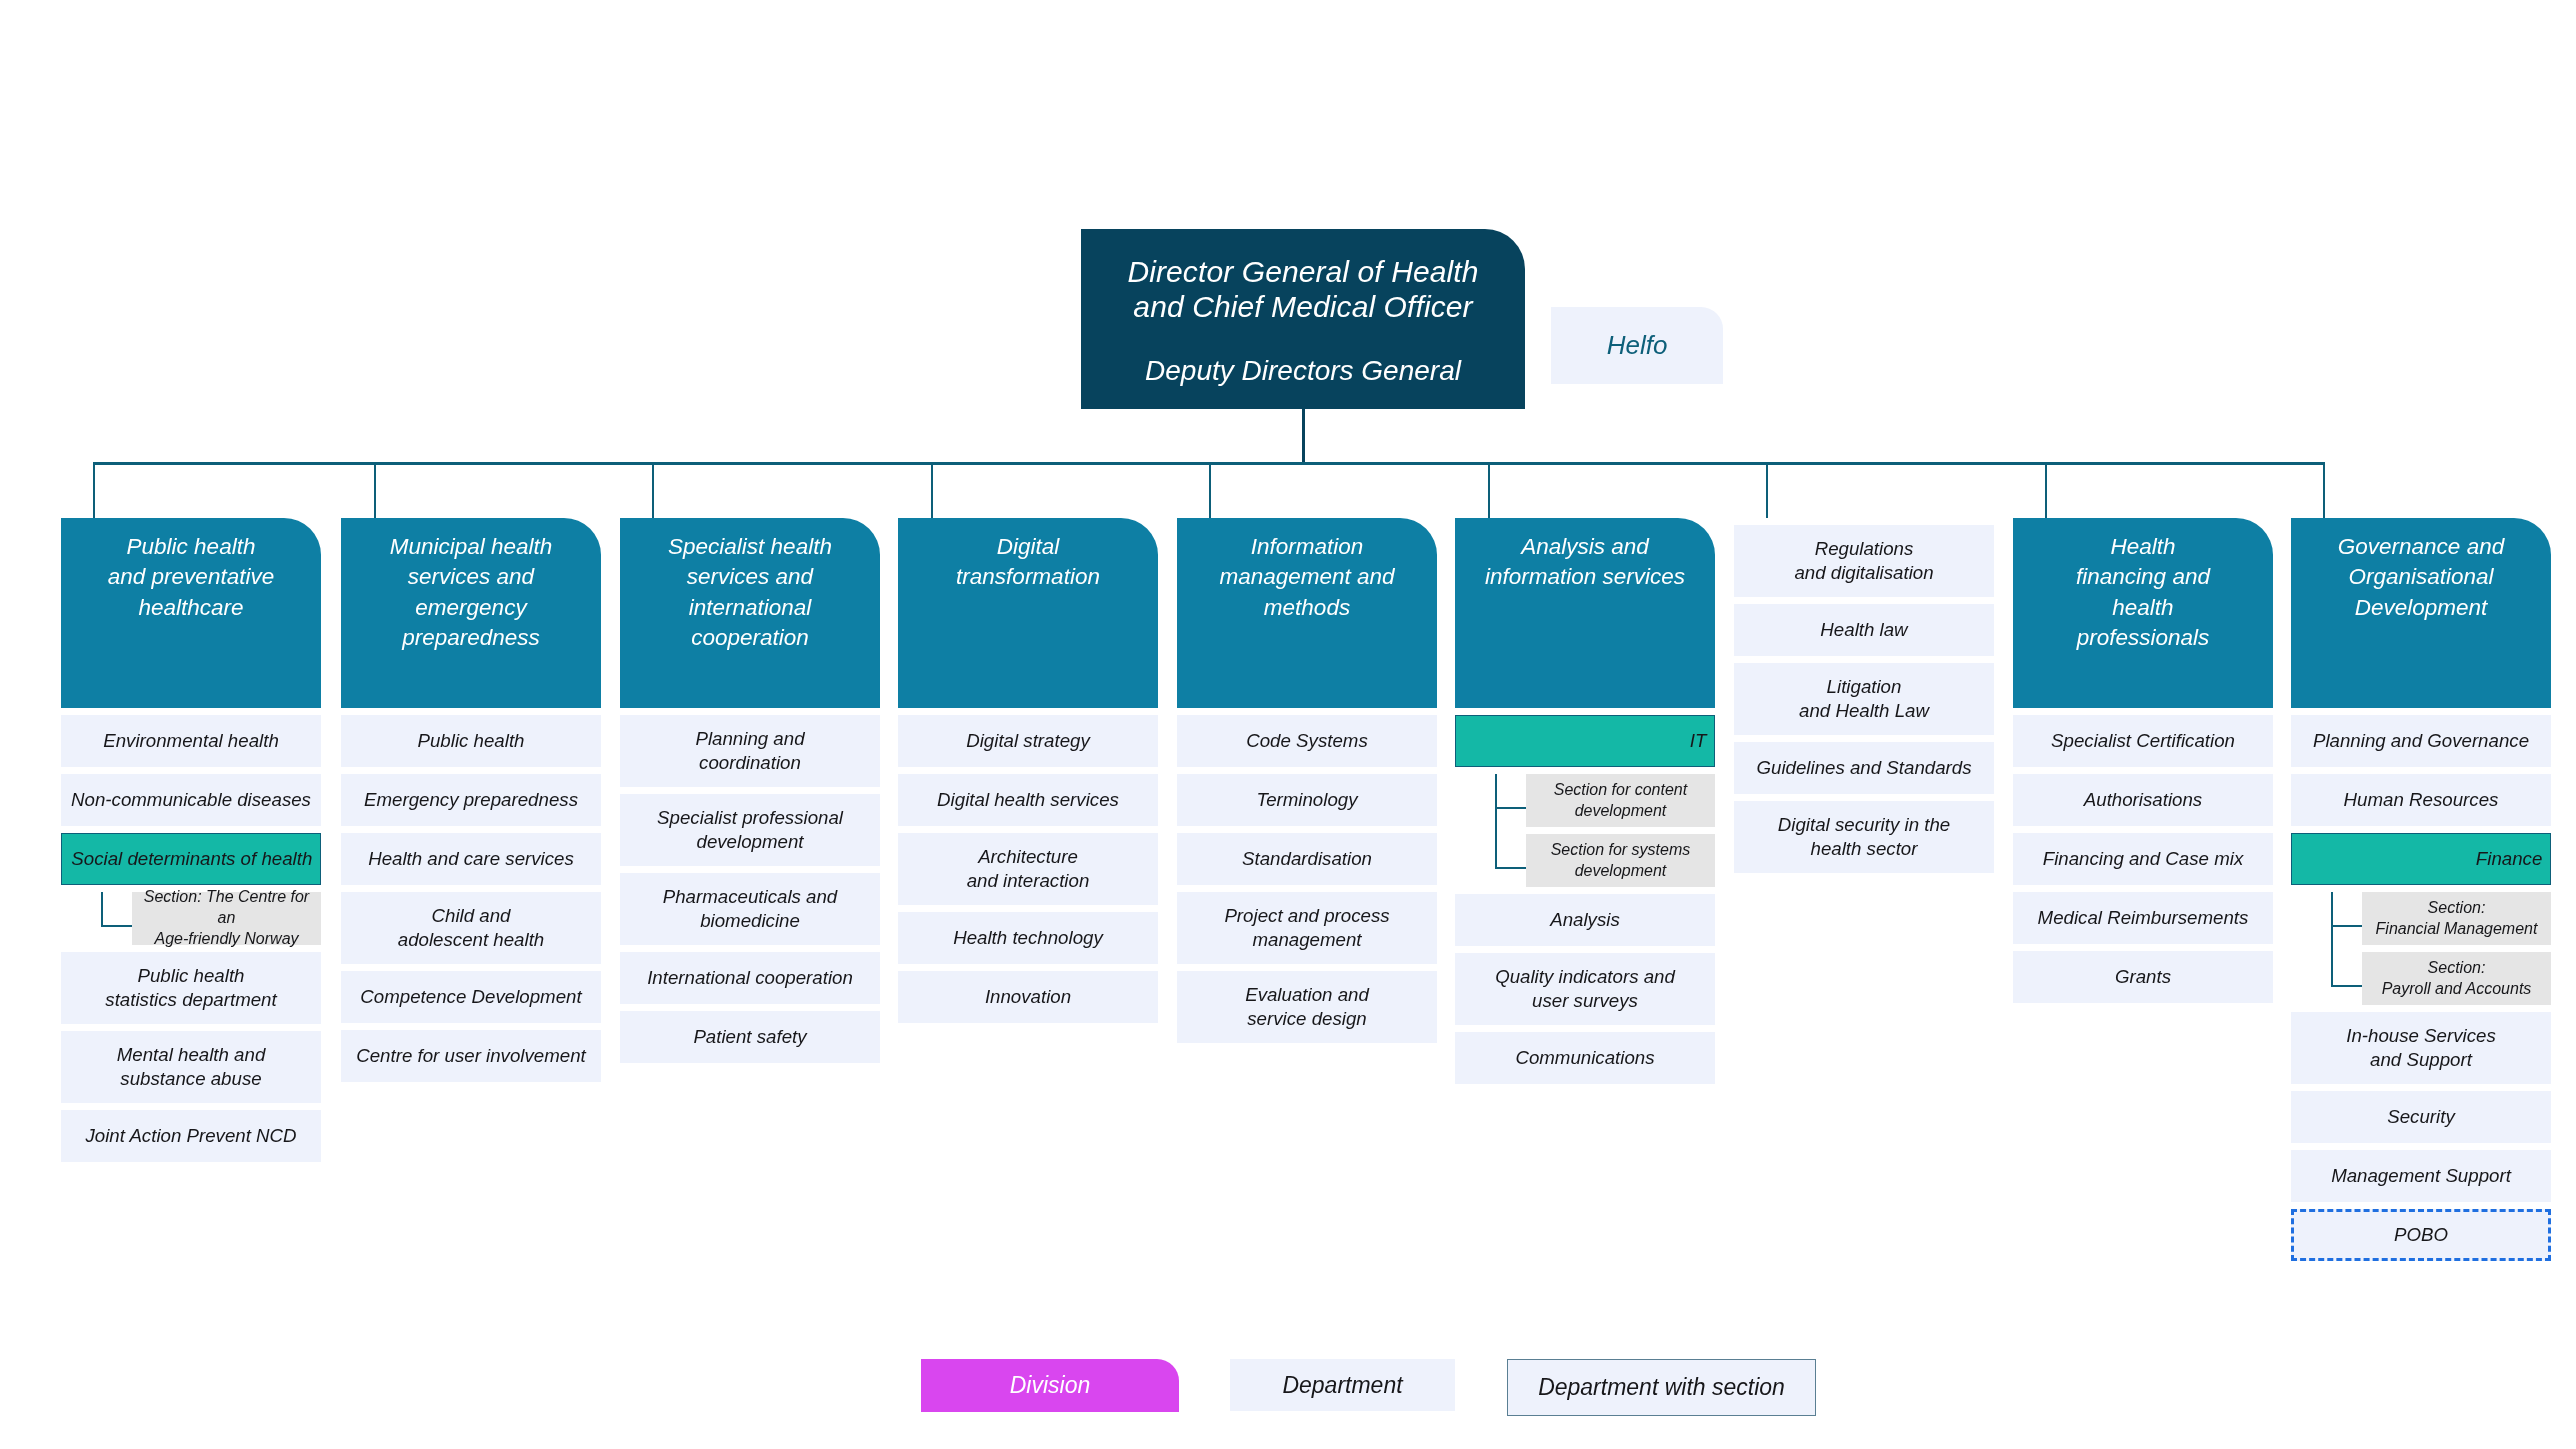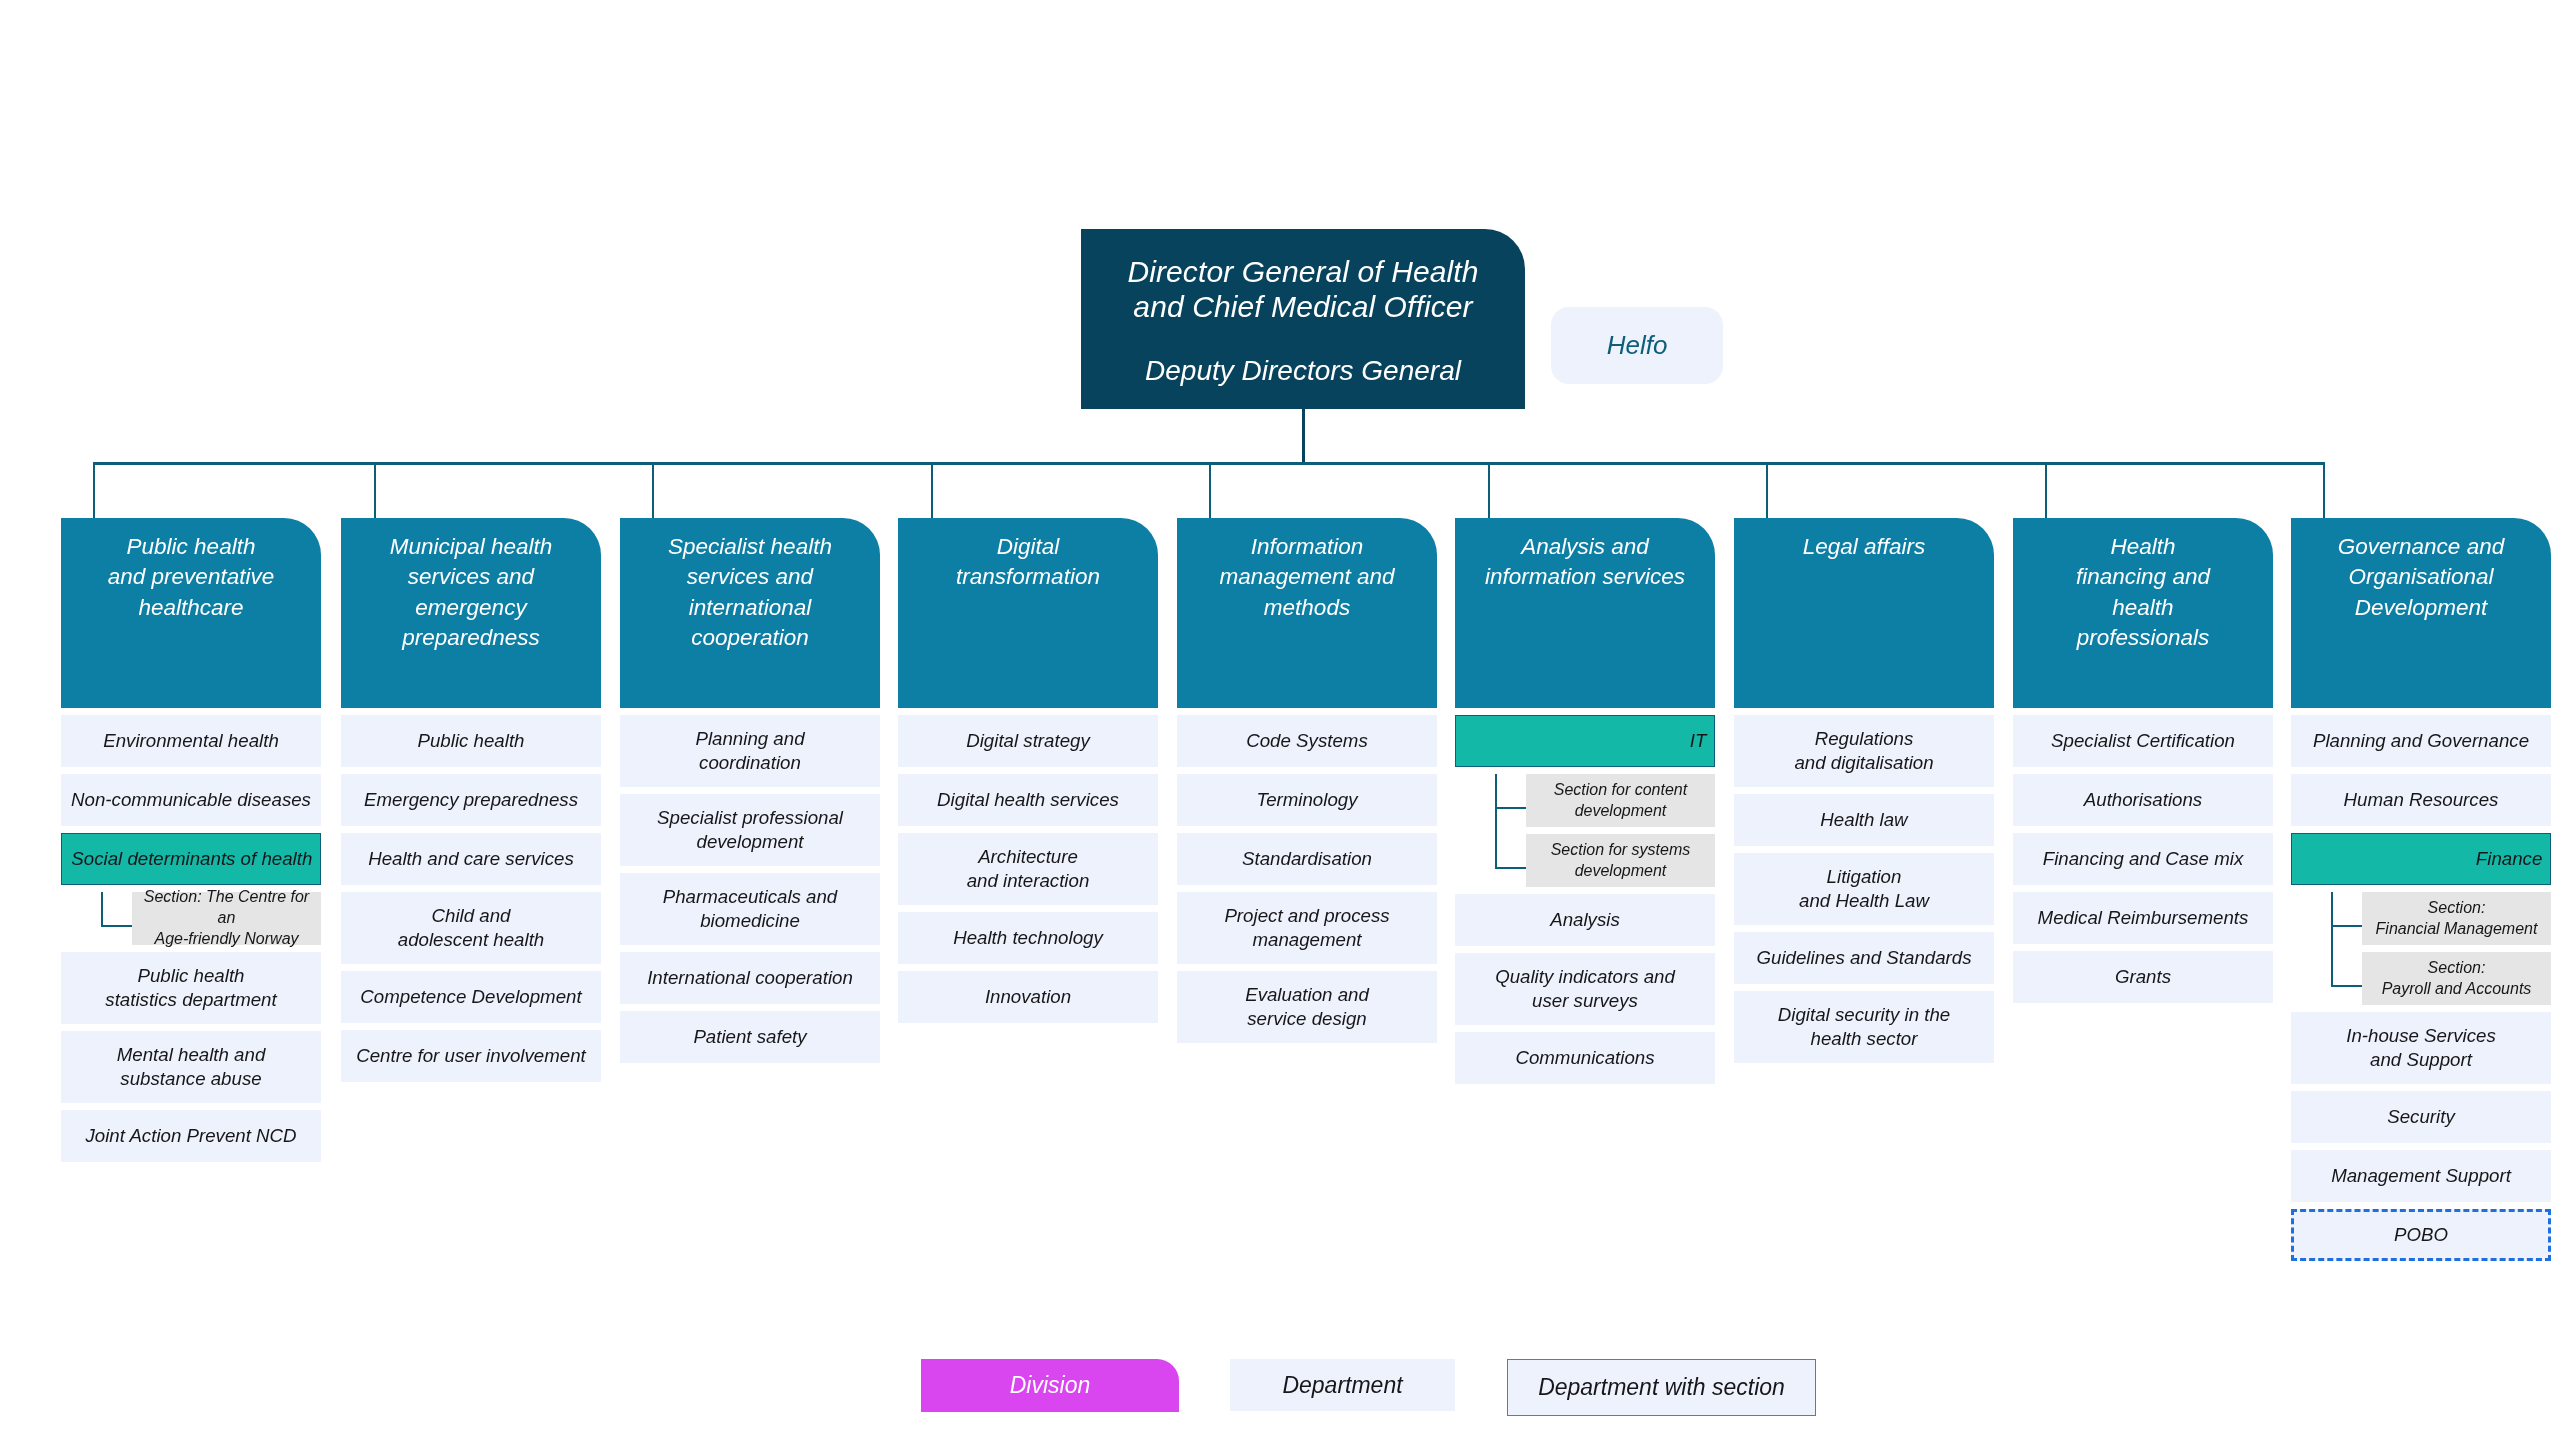--- a/index.html
+++ b/index.html
@@ -34,21 +34,20 @@
 
   
   .helfo{
     position:absolute;
     left:1551px;top:307px;width:172px;height:77px;
     background:#eef2fc;
     border-top-right-radius:22px;
     color:#0d5f79;
     display:flex;align-items:center;justify-content:center;
     font-size:26px;
-    border-radius:18px;
   }
 
   
   .ln{position:absolute;background:#0d5f79;}
   .bus{height:2.6px;}
   .vert{width:1.9px;}
   .stem{width:3.2px;background:#07435d;}
 
   
   .col{position:absolute;top:518px;width:260px;}
@@ -338,23 +337,20 @@
             <span>Quality indicators and<br>user surveys</span>
           </div>
         </div>
         <div class="section-wrap">
           <div class="dept h1">
             <span>Communications</span>
           </div>
         </div>
       </div>
       <div class="col" style="left: 1734px;">
-        <div class="division">
-          <div>Legal affairs</div>
-        </div>
         <div class="section-wrap">
           <div class="dept h2">
             <span>Regulations<br>and digitalisation</span>
           </div>
         </div>
         <div class="section-wrap">
           <div class="dept h1">
             <span>Health law</span>
           </div>
         </div>

